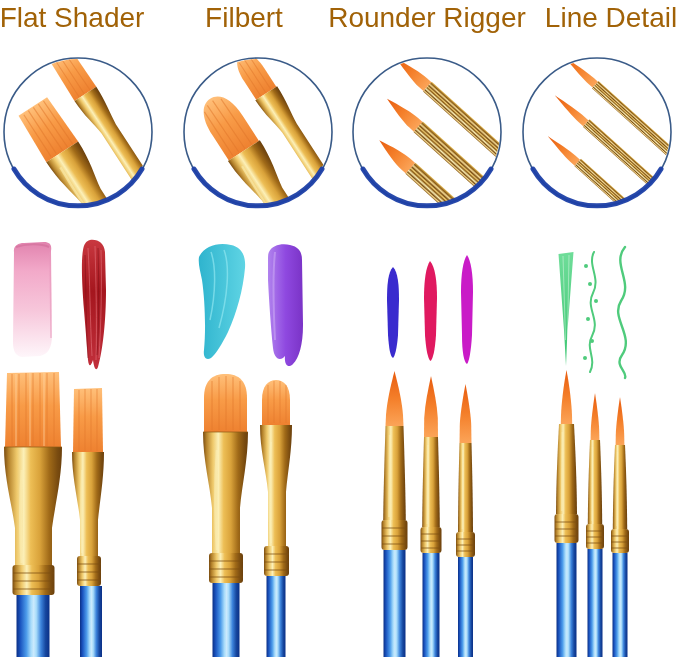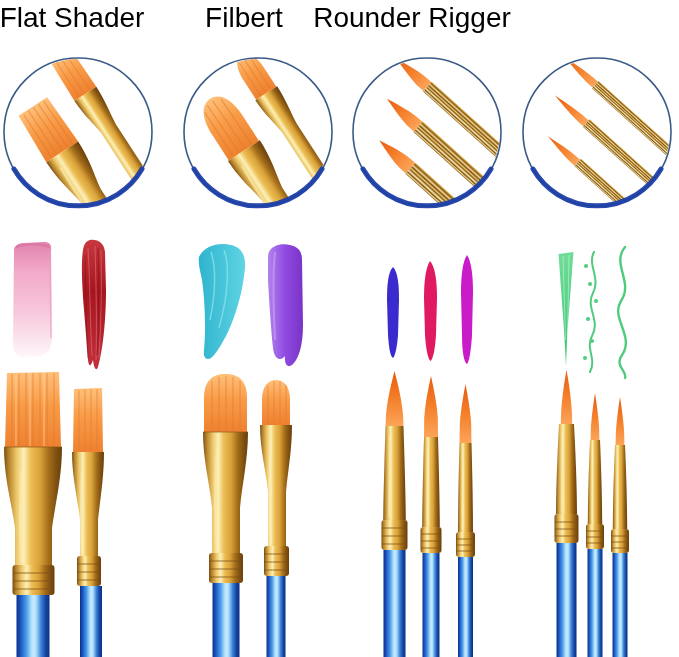--- a/index.html
+++ b/index.html
@@ -2,32 +2,33 @@
 <html><head>
 <meta charset="utf-8">
 <style>
   html,body{margin:0;padding:0;background:#fff;}
   .canvas{
     position:relative;width:679px;height:657px;background:#ffffff;
     overflow:hidden;font-family:"Liberation Sans",sans-serif;
   }
   .hdr{
     position:absolute;top:2px;transform:translateX(-50%);
-    font-size:28px;line-height:32px;color:#000000;white-space:nowrap;
+    font-size:28px;line-height:32px;color:#a16207;white-space:nowrap;
   }
   .art{position:absolute;left:0;top:0;}
 </style>
 </head>
 <body>
 
 <div class="canvas">
 
   <div class="hdr" style="left:72px">Flat Shader</div>
   <div class="hdr" style="left:244px">Filbert</div>
-  <div class="hdr" style="left:412px">Rounder Rigger</div>
+  <div class="hdr" style="left:427px">Rounder Rigger</div>
+  <div class="hdr" style="left:611px">Line Detail</div>
 
   <svg class="art" width="679" height="657" viewBox="0 0 679 657">
     <defs>
       <linearGradient id="bfl" x1="0" y1="0" x2="0" y2="1">
         <stop offset="0" stop-color="#FFC07A"></stop>
           <stop offset="0.45" stop-color="#F89B47"></stop>
           <stop offset="1" stop-color="#EE8130"></stop>
       </linearGradient>
       <linearGradient id="bcn" x1="0" y1="0" x2="0" y2="1">
         <stop offset="0" stop-color="#E85C0F"></stop>

